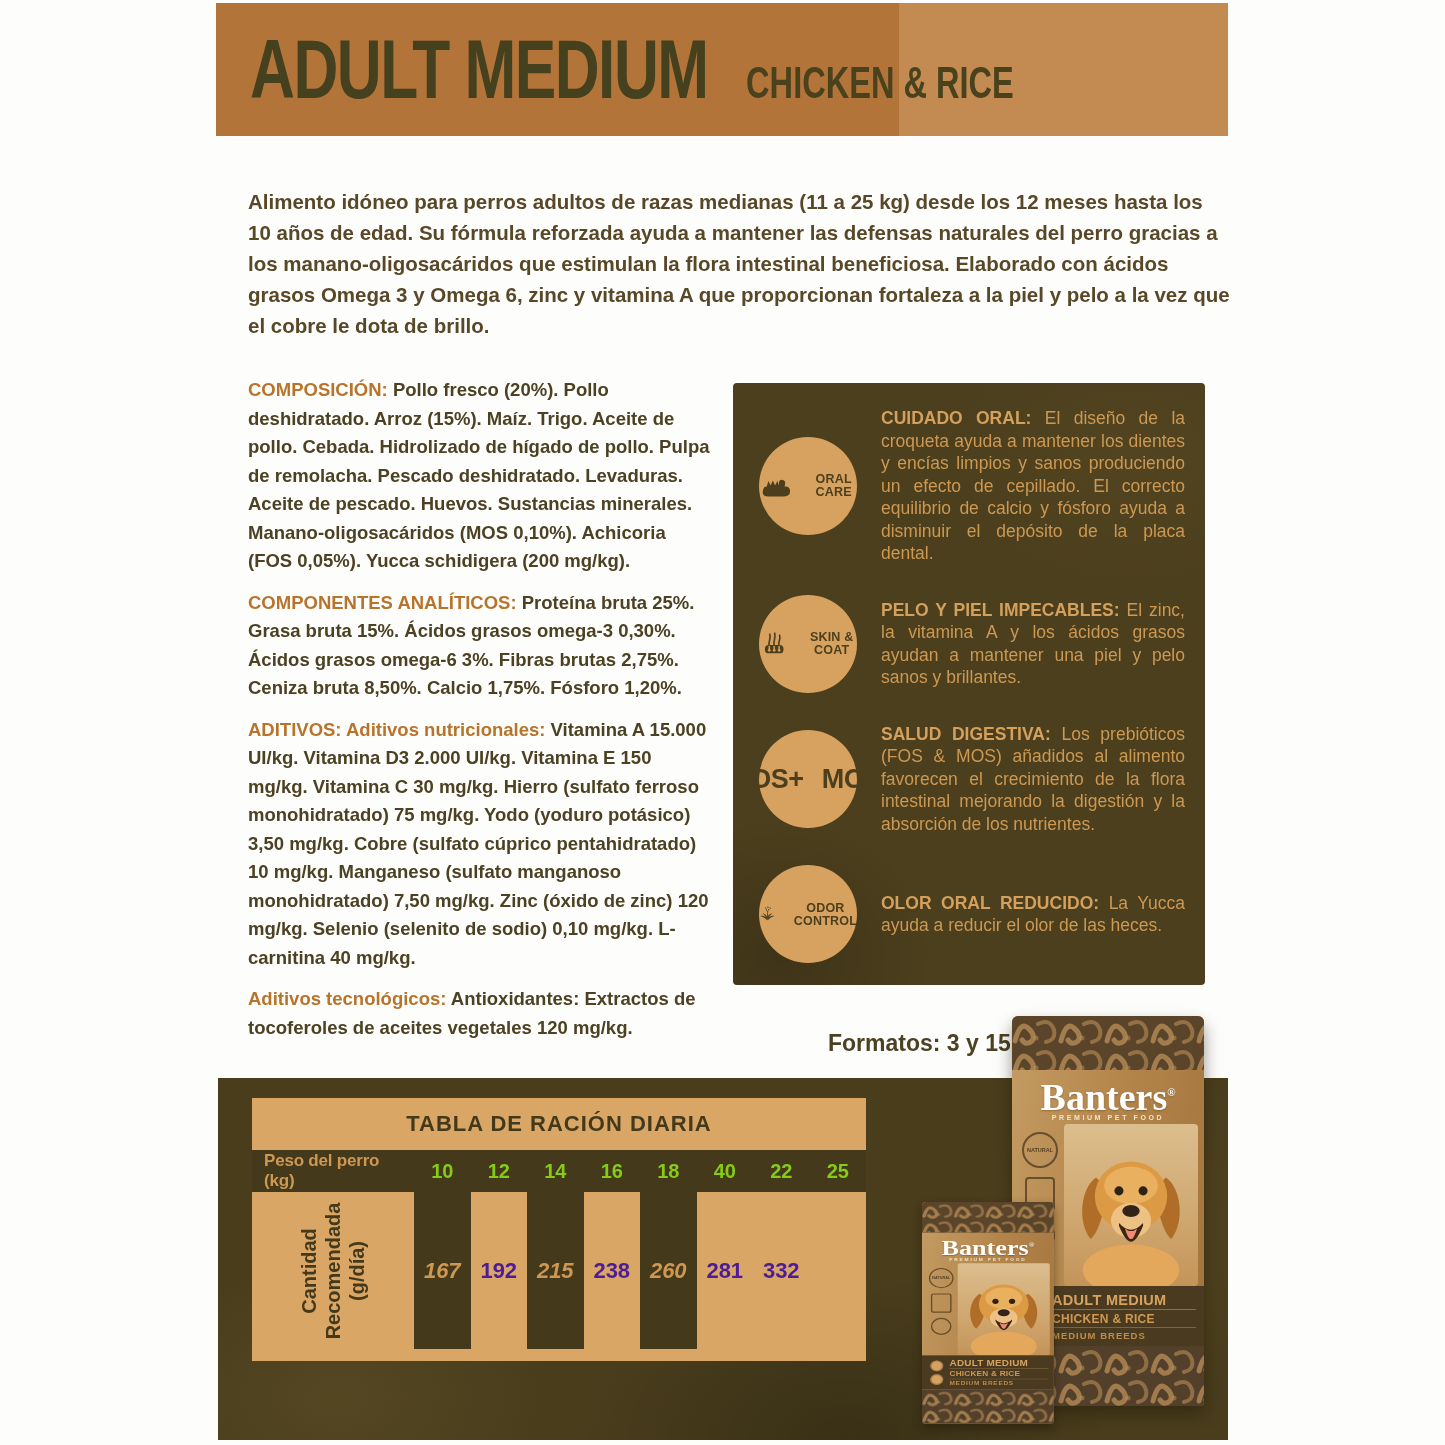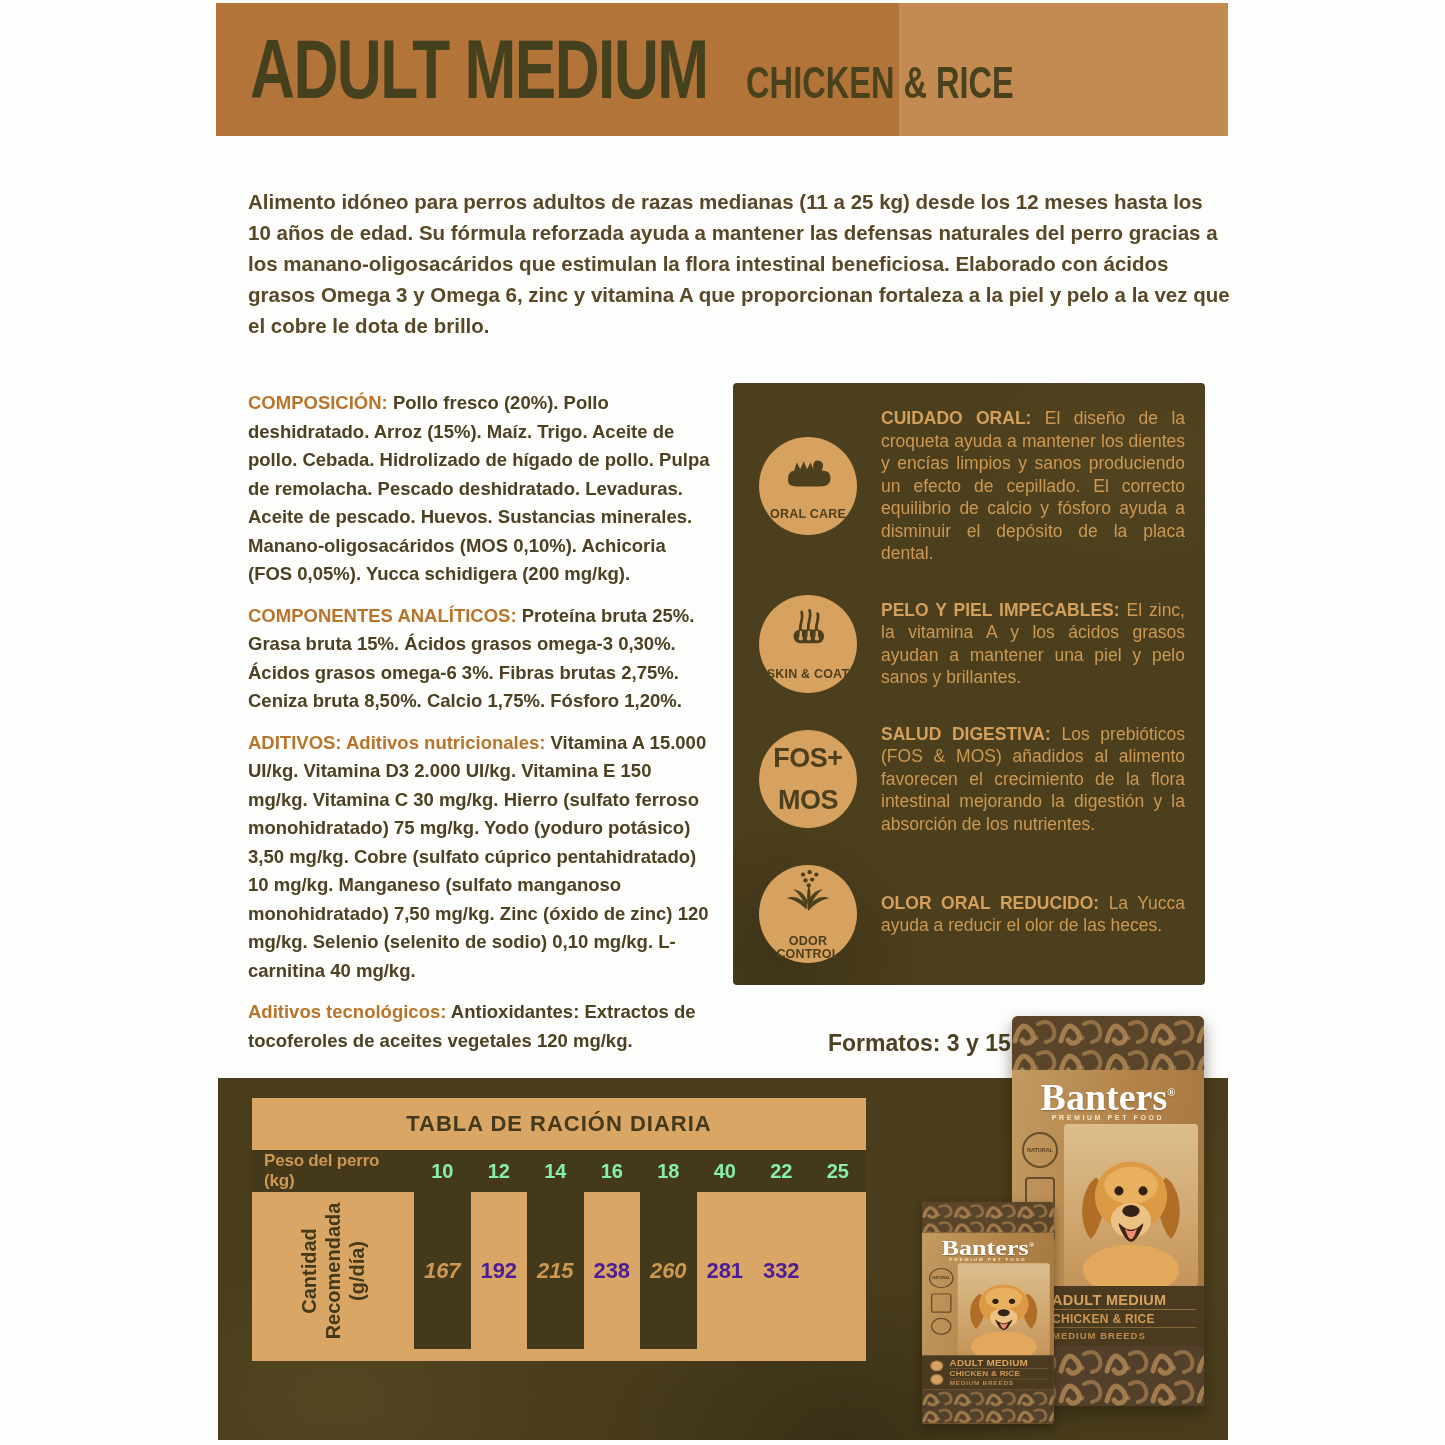--- a/index.html
+++ b/index.html
@@ -14,33 +14,33 @@
     transform:scaleX(0.74);transform-origin:left center;white-space:nowrap;}
   .banner-title{font-size:84px;font-weight:bold;color:#45401d;letter-spacing:-2px;}
   .banner-sub{font-size:44px;font-weight:bold;color:#49421d;letter-spacing:0px;}
 
   
   .intro{position:absolute;left:248px;top:165px;width:982px;font-size:20.5px;font-weight:bold;
     color:#584828;line-height:31px;}
 
   
   .left-col{position:absolute;left:248px;top:376px;width:466px;color:#4c4122;
-    font-size:18.5px;font-weight:bold;line-height:28.5px;margin-top:13px;}
+    font-size:18.5px;font-weight:bold;line-height:28.5px;}
   .left-col p{margin:0 0 13px 0;}
   .sec-label{color:#b8742b;}
 
   
   .benefits-box{position:absolute;left:733px;top:383px;width:472px;height:602px;
     background:#4c3f1d;border-radius:4px;box-sizing:border-box;
     padding:24px 20px 22px 26px;display:flex;flex-direction:column;justify-content:space-between;
     background-image:radial-gradient(260px 180px at 85% 12%,rgba(120,100,55,.14),transparent 70%),
                      radial-gradient(220px 200px at 10% 95%,rgba(0,0,0,.18),transparent 70%);}
   .benefit-row{display:flex;align-items:center;gap:24px;}
   .benefit-icon{flex:0 0 98px;width:98px;height:98px;border-radius:50%;background:#d7a260;
-    display:flex;flex-direction:column;align-items:center;justify-content:center;text-align:center;gap:18px;}
+    display:flex;flex-direction:row;align-items:center;justify-content:center;text-align:center;gap:18px;}
   .ic-label{font-size:12.5px;font-weight:bold;color:#4c3f1d;letter-spacing:.2px;line-height:13px;margin-top:1px;}
   .fosmos{font-size:27px;font-weight:bold;color:#4c3f1d;line-height:24px;letter-spacing:-.5px;}
   .benefit-text{color:#cd9852;font-size:17.5px;line-height:22.5px;text-align:justify;}
   .benefit-text b{color:#d4a05c;}
 
   
   .formats{position:absolute;left:828px;top:1030px;font-size:23px;font-weight:bold;color:#4c4122;}
 
   
   .bottom-panel{position:absolute;left:218px;top:1078px;width:1010px;height:362px;
@@ -50,21 +50,21 @@
                #493d1c;}
 
   
   .ration{position:absolute;left:252px;top:1098px;width:614px;height:263px;background:#d9a665;
     display:flex;flex-direction:column;box-sizing:border-box;}
   .ration-title{height:52px;display:flex;align-items:center;justify-content:center;
     color:#44391a;font-size:22px;font-weight:bold;letter-spacing:1px;}
   .ration-head{height:42px;flex:0 0 42px;background:#44391a;display:grid;
     grid-template-columns:162px repeat(8,1fr);align-items:center;}
   .head-label{color:#cf9852;font-weight:bold;font-size:17px;padding-left:12px;letter-spacing:-.2px;}
-  .head-cell{color:#86efac;font-weight:bold;font-size:20px;text-align:center;}
+  .head-cell{color:#84cc16;font-weight:bold;font-size:20px;text-align:center;}
   .ration-body{flex:1;display:grid;grid-template-columns:162px repeat(8,1fr);
     padding-bottom:12px;position:relative;}
   .body-label{position:relative;}
   .rot{position:absolute;top:50%;left:50%;transform:translate(-50%,-50%) rotate(-90deg);
     text-align:center;color:#44391a;font-weight:bold;font-size:20px;line-height:24px;white-space:nowrap;}
   .stripe-cell{display:flex;align-items:center;justify-content:center;
     font-weight:bold;font-size:22px;color:#4c1d95;}
   .stripe-cell.dark{background:#44391a;color:#cf9852;font-style:italic;}
 
   

